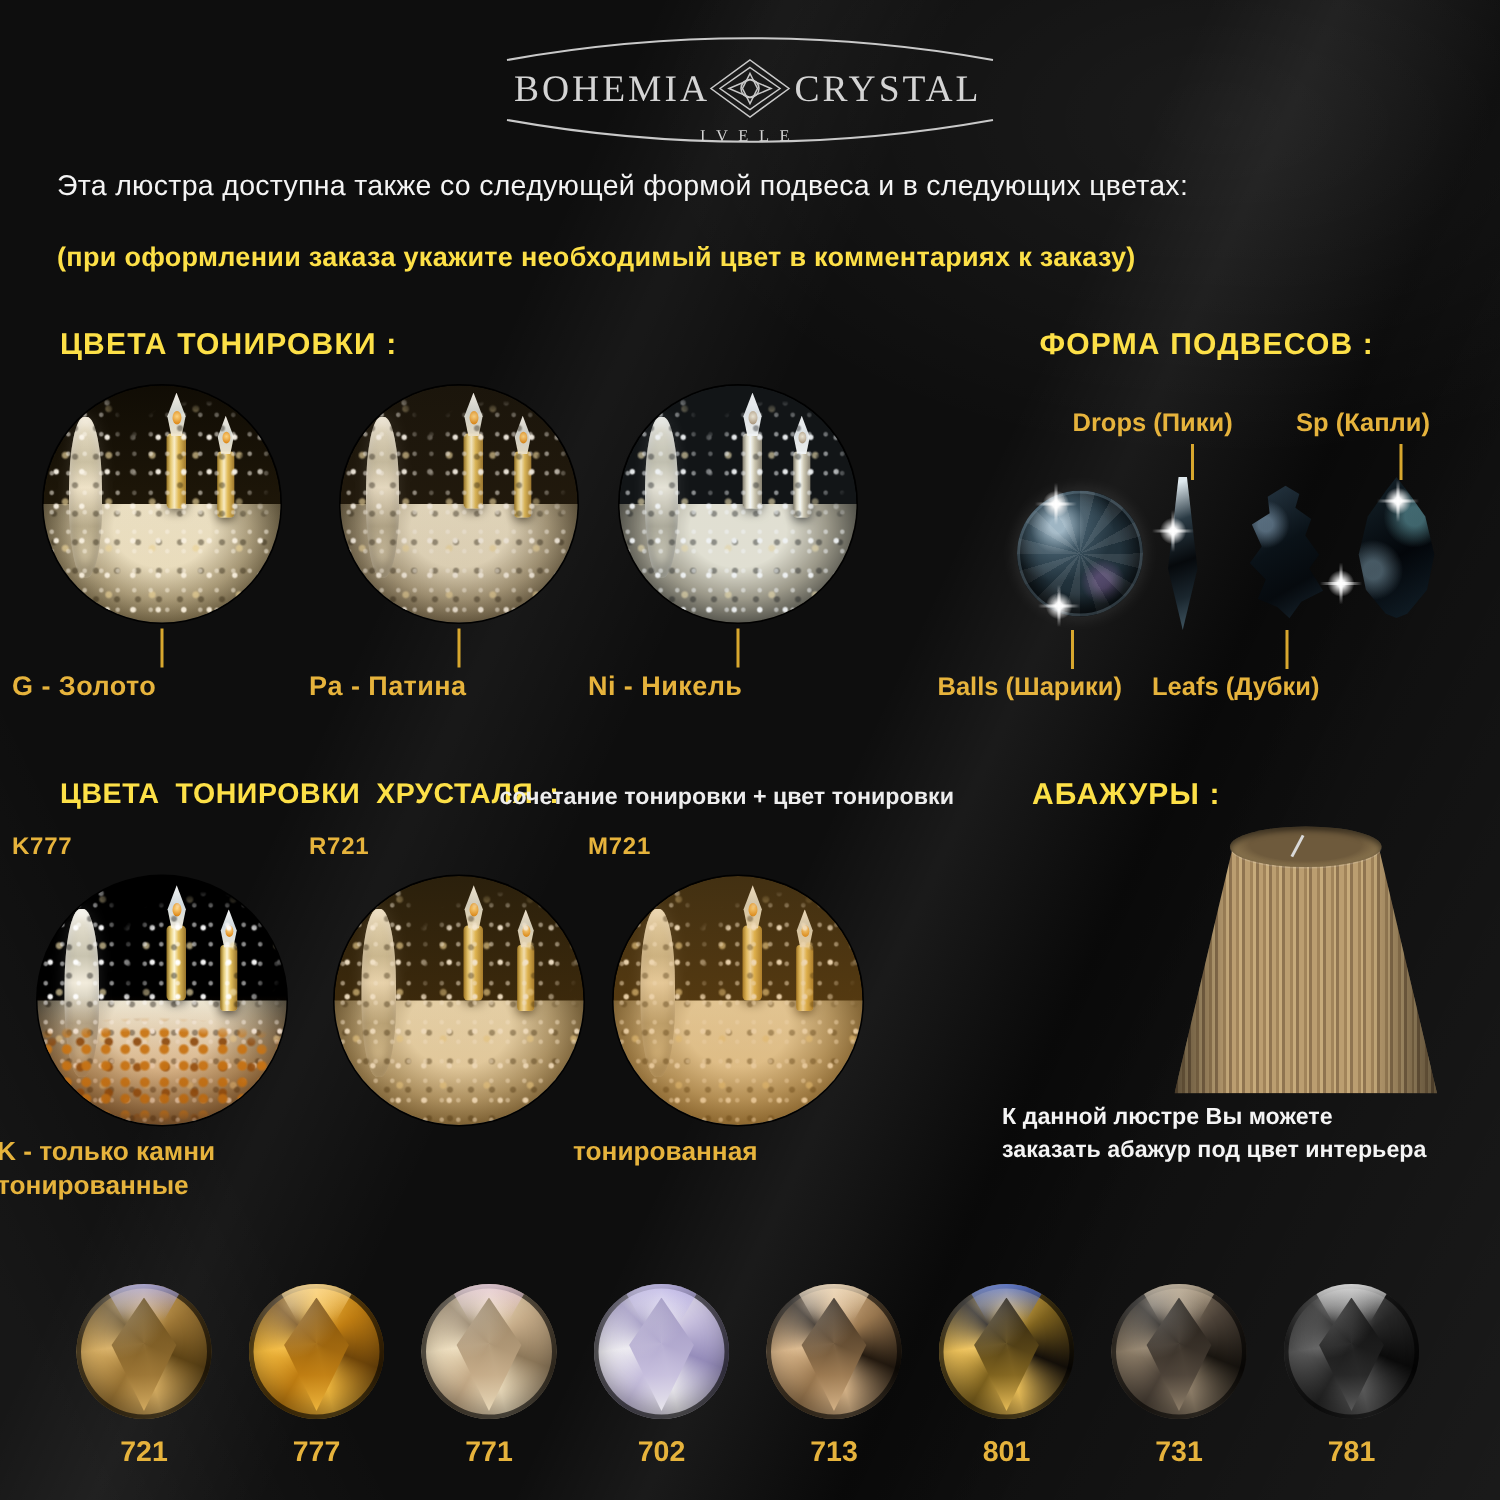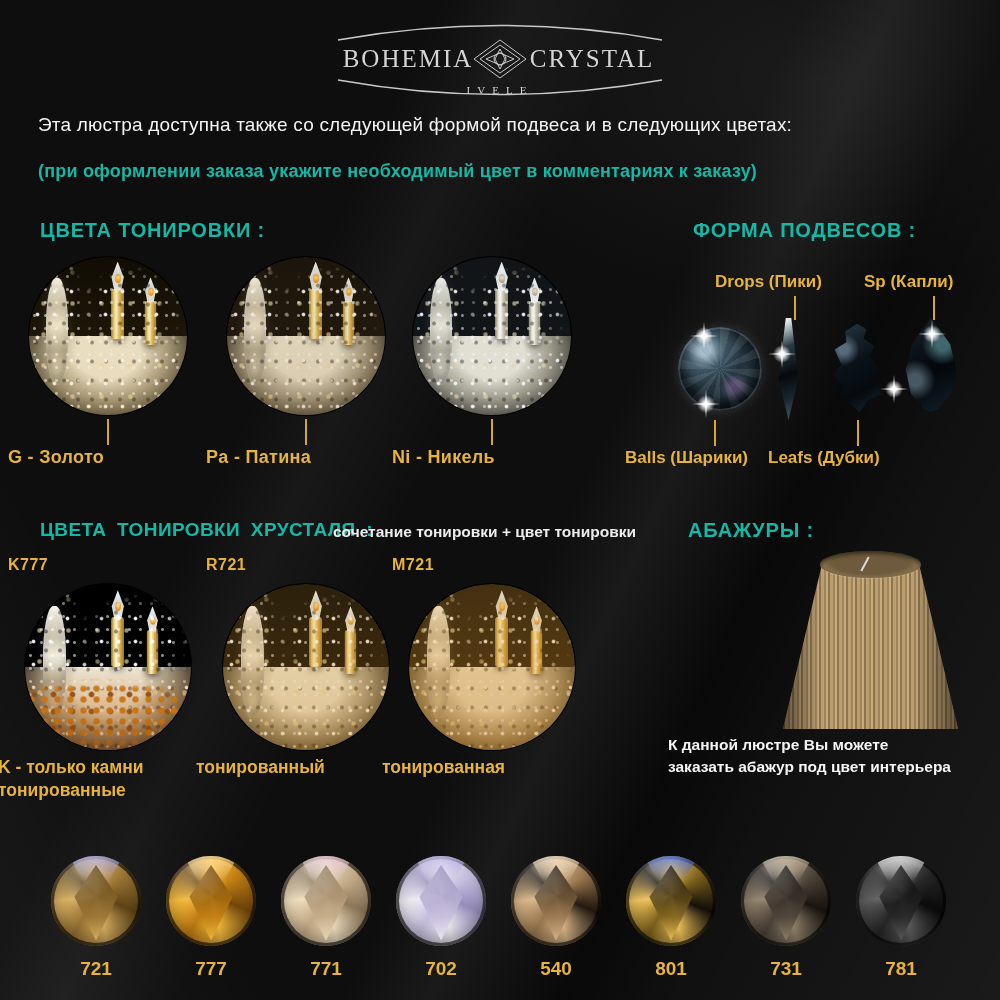--- a/index.html
+++ b/index.html
@@ -8,21 +8,21 @@
     font-family:"Liberation Sans",sans-serif;
     background:
       radial-gradient(ellipse 60% 35% at 82% 8%, rgba(255,255,255,.055), transparent 65%),
       linear-gradient(115deg, transparent 30%, rgba(255,255,255,.045) 36%, transparent 44%),
       linear-gradient(115deg, transparent 55%, rgba(255,255,255,.05) 61%, rgba(0,0,0,.35) 70%, transparent 78%),
       linear-gradient(296deg, rgba(255,255,255,.05), transparent 28%),
       linear-gradient(64deg, rgba(255,255,255,.04) 4%, transparent 18%),
       #0e0e0e;
   }
   .abs{position:absolute;}
-  .red{color:#14b8a6;font-weight:bold;}
+  .red{color:#fde047;font-weight:bold;}
   .white{color:#f4f4f4;}
   .center{}
 
   
   .logo{left:330px;top:20px;width:340px;height:82px;}
   .logo text{fill:#d4d4d4;font-family:"Liberation Serif",serif;}
   .logo path,.logo ellipse,.logo circle{stroke:#c9c9c9;fill:none;}
 
   
   .intro1{left:38px;top:114px;font-size:19px;letter-spacing:.2px;}
@@ -262,21 +262,20 @@
   <div class="candle small" style="left:73%;top:26%"></div>
   <div class="speck"></div>
   <div class="wash"></div>
 </div>
 
 <div class="abs desc center" style="left:-2px;top:756px;width:220px">
   <div>K - только камни</div>
   <div>тонированные</div>
 </div>
 <div class="abs desc center" style="left:196px;top:756px;width:220px">
-  <div>тонированный</div>
 </div>
 <div class="abs desc center" style="left:382px;top:756px;width:220px">
   <div>тонированная</div>
 </div>
 
 <div class="abs t-shade red center">АБАЖУРЫ :</div>
 <div class="abs shade">
   <div class="shade-body"></div>
   <div class="shade-top"></div>
   <div class="shade-wire"></div>
@@ -322,16 +321,16 @@
 <div class="swatch" style="left: 856px; --a: #5c5c5c; --b: #262626; --c: #0b0b0b; --hl: #e9e9e9;">
     <div class="cap"></div>
     <div class="kite"></div>
     <div class="gloss"></div>
   </div>
 
 <div class="swnum" style="left:51px">721</div>
 <div class="swnum" style="left:166px">777</div>
 <div class="swnum" style="left:281px">771</div>
 <div class="swnum" style="left:396px">702</div>
-<div class="swnum" style="left:511px">540</div>
+<div class="swnum" style="left:511px">713</div>
 <div class="swnum" style="left:626px">801</div>
 <div class="swnum" style="left:741px">731</div>
 <div class="swnum" style="left:856px">781</div>
 
 </body></html>

